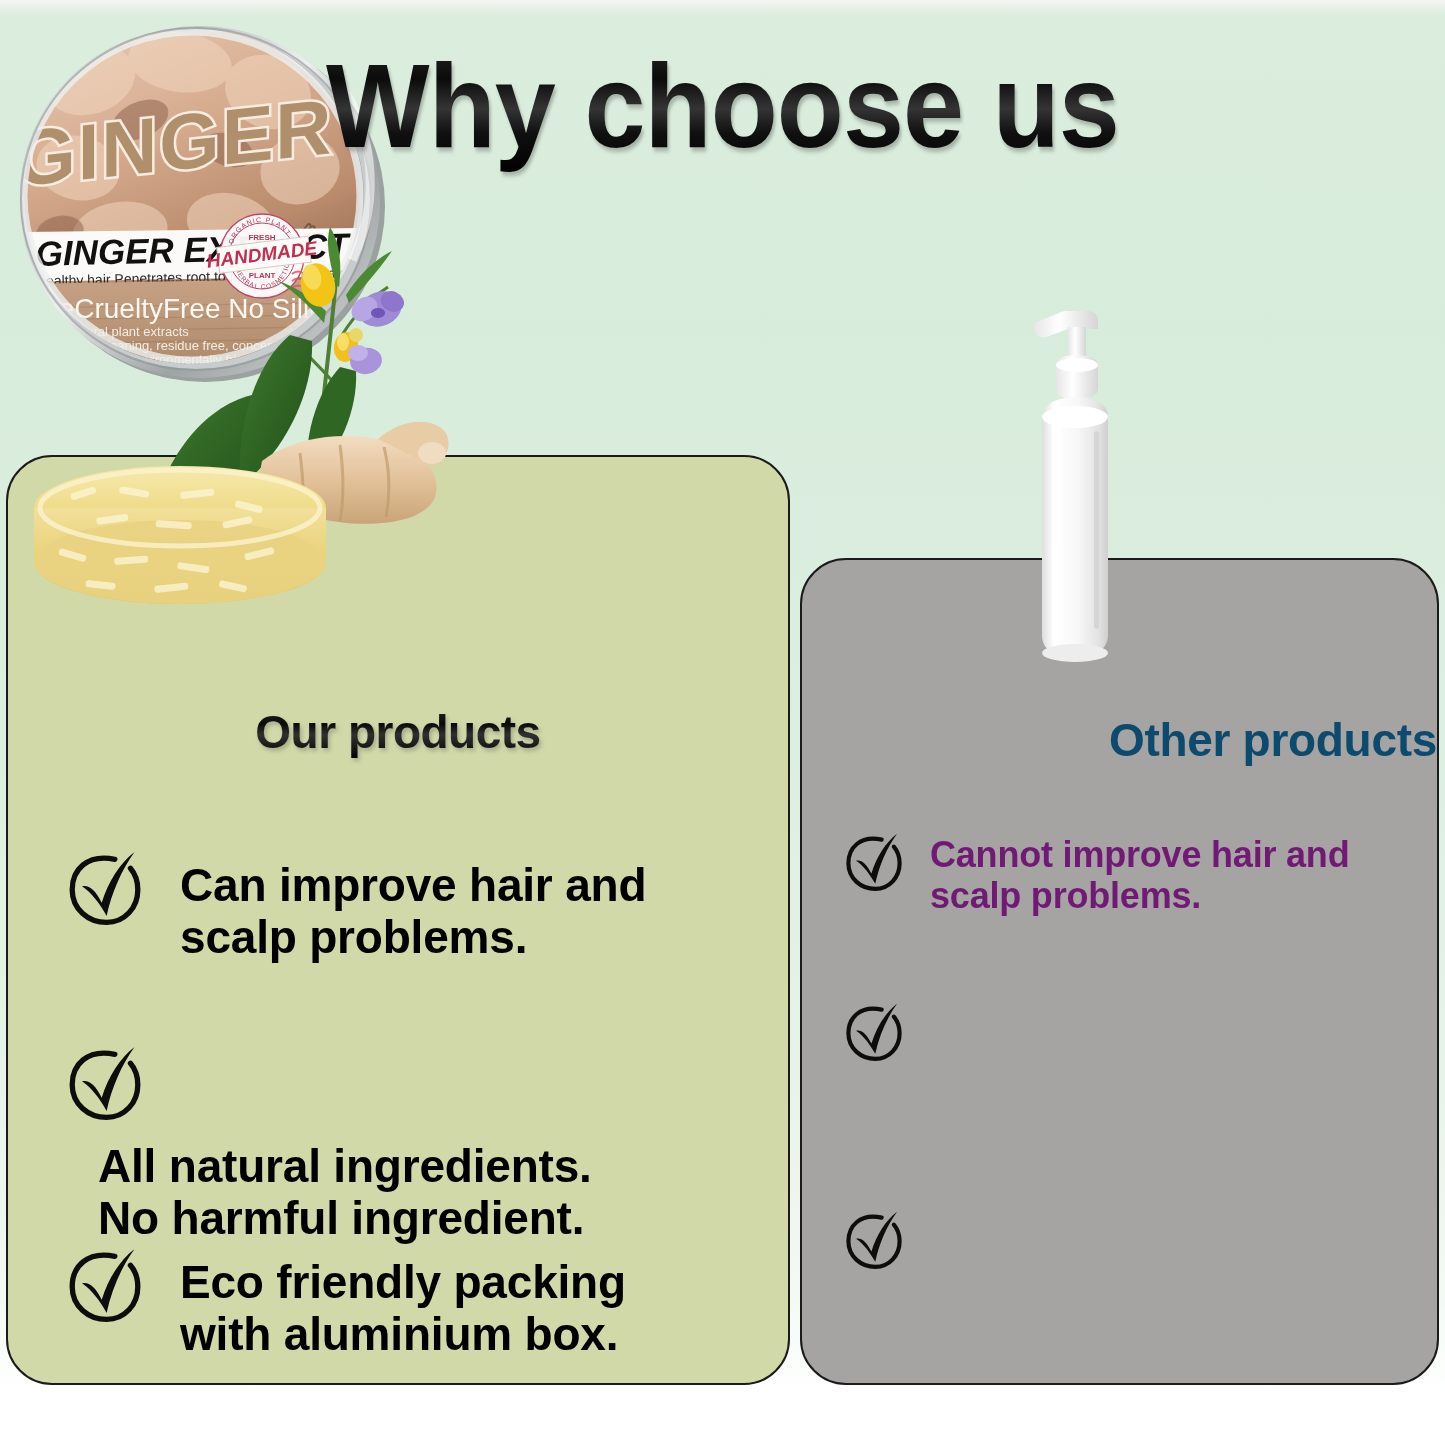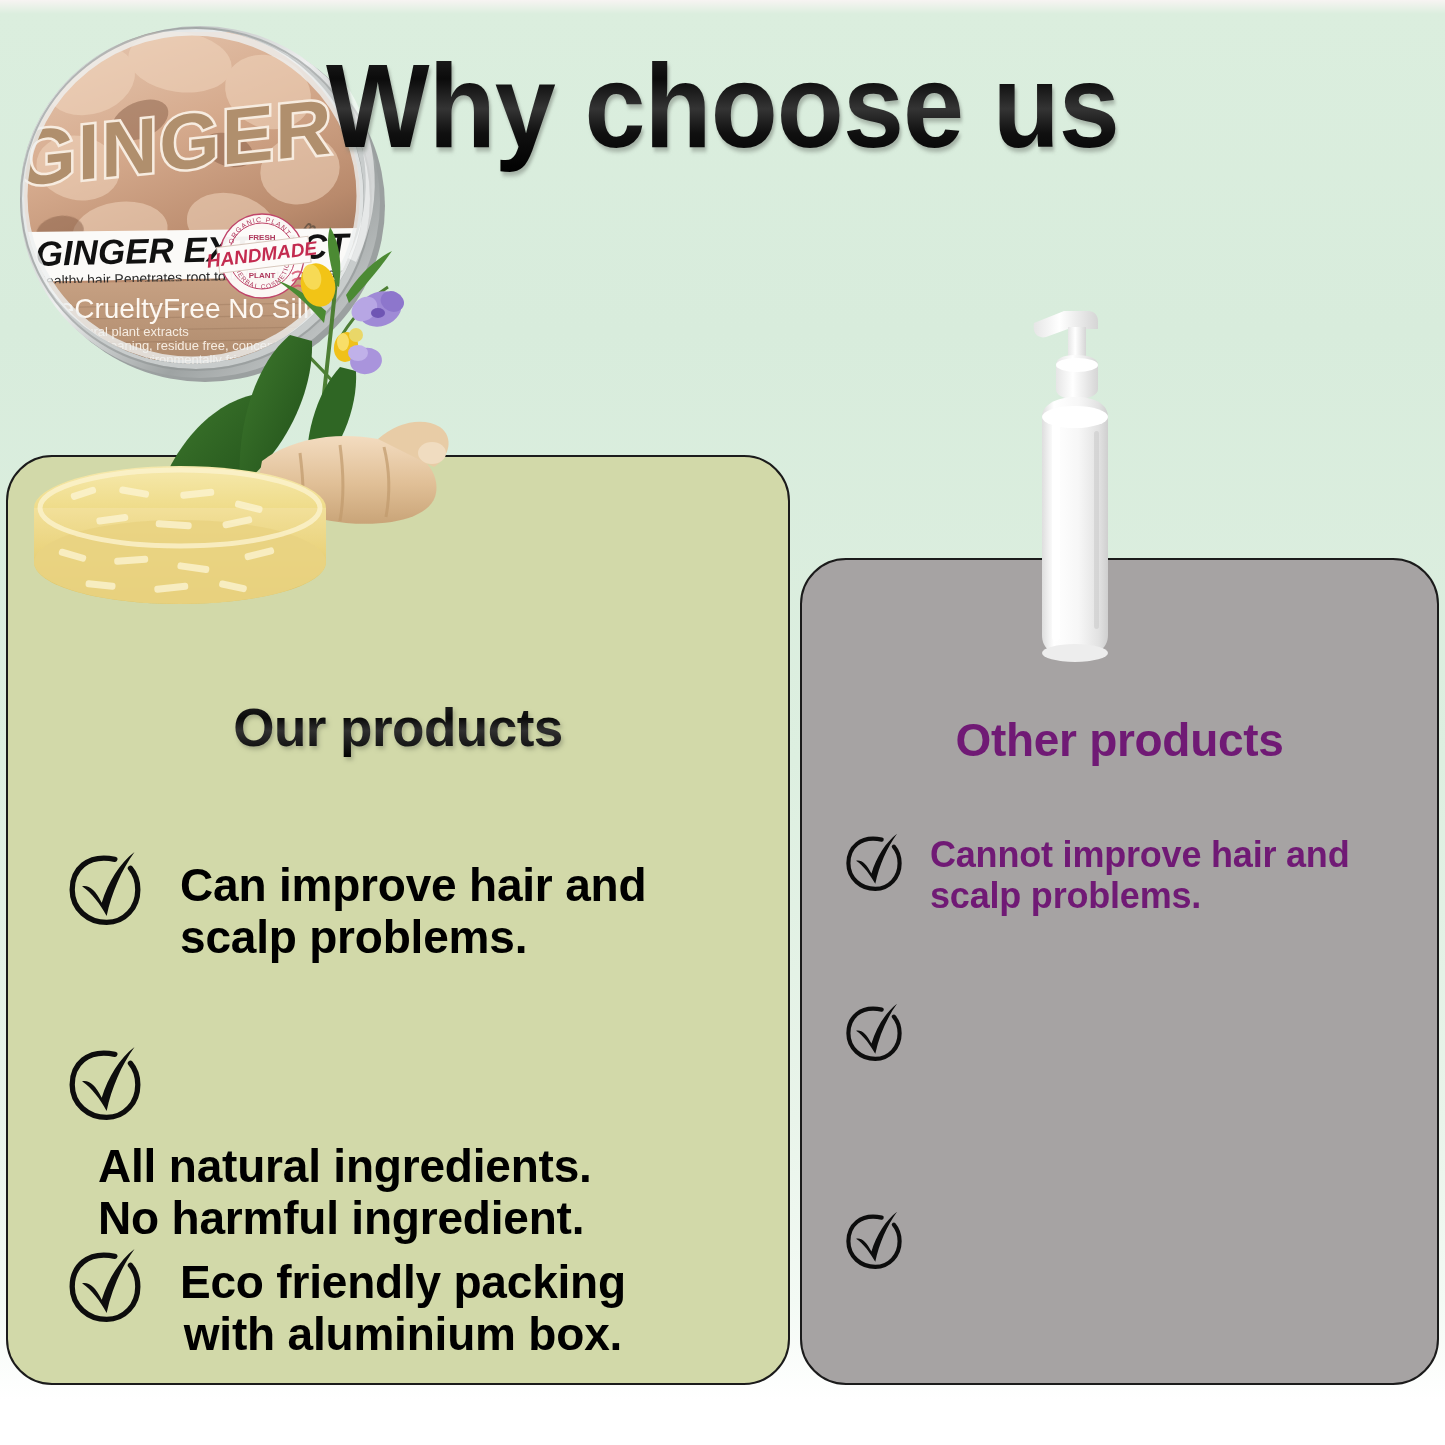--- a/index.html
+++ b/index.html
@@ -33,40 +33,40 @@
   }
   .panel-right{
     left:800px;top:558px;width:639px;height:827px;
     background:#a6a3a3;border-radius:46px;
   }
   .panel-head{
     position:absolute;width:100%;text-align:center;
     font-weight:bold;white-space:nowrap;
   }
   .head-left{
-    top:240px;font-size:53px;letter-spacing:-.5px;
+    top:248px;font-size:46px;letter-spacing:-.5px;
     background:linear-gradient(180deg,#2b2b2b 0%,#0a0a0a 35%,#303030 55%,#000 100%);
     -webkit-background-clip:text;background-clip:text;
     -webkit-text-fill-color:transparent;
     filter:drop-shadow(2px 3px 2px rgba(120,125,100,.5));
   }
   .head-right{
-    top:153px;font-size:46px;color:#701a75;letter-spacing:-.3px;
+    top:153px;font-size:46px;color:#0c4a6e;letter-spacing:-.3px;text-align:right;
   }
   
   .feat{position:absolute;display:flex;align-items:flex-start;}
   .feat .tick{flex:0 0 auto;}
   .feat .txt{
     font-weight:bold;line-height:1.14;white-space:pre-line;
   }
   .left-list .feat{left:56px;width:690px;}
   .left-list .txt{font-size:46px;color:#000000;margin-left:34px;margin-top:12px;letter-spacing:-.2px;}
   .left-list .f0{top:390px;}
   .left-list .f1{top:585px;flex-direction:column;}
-  .left-list .f2{top:787px;text-align:center;}
+  .left-list .f2{top:787px;}
   .right-list .feat{left:40px;width:600px;}
   .right-list .txt{font-size:36px;color:#701a75;margin-left:24px;margin-top:4px;letter-spacing:-.2px;}
   .right-list .f0{top:270px;}
   .right-list .f1{top:440px;}
   .right-list .f2{top:648px;}
   
   .art{position:absolute;pointer-events:none;}
   .tin{left:372px;top:196px;width:400px;height:395px;}
   .bar{left:30px;top:462px;width:300px;height:160px;}
   .bottle{left:1012px;top:305px;width:120px;height:370px;}

